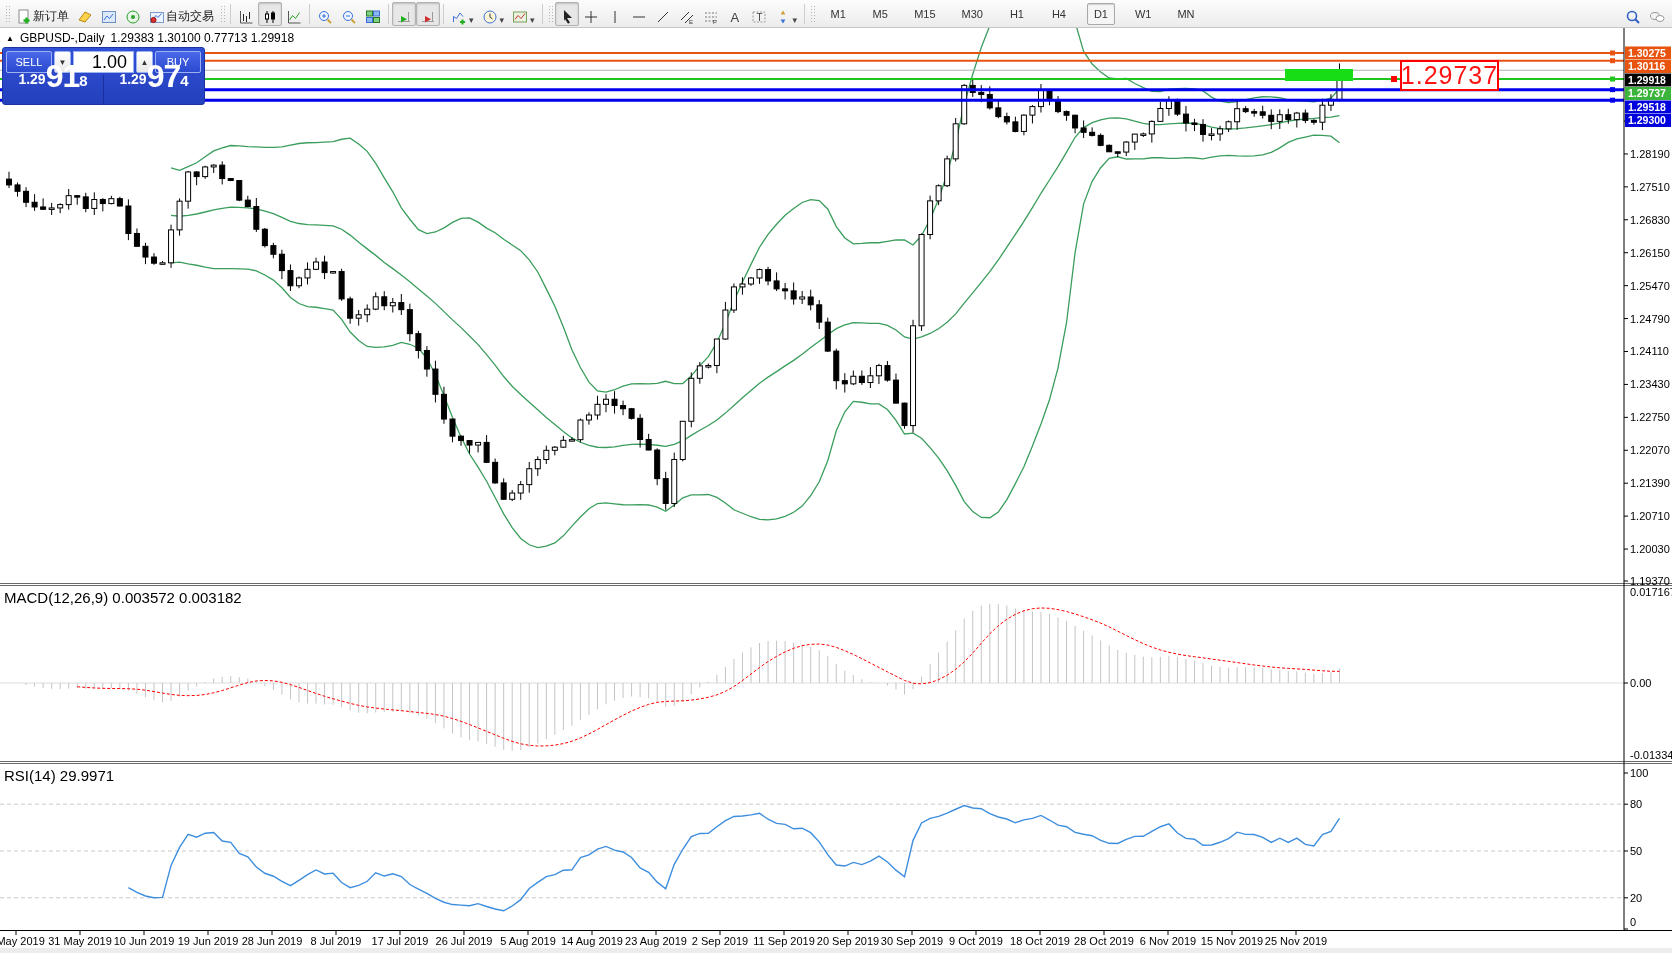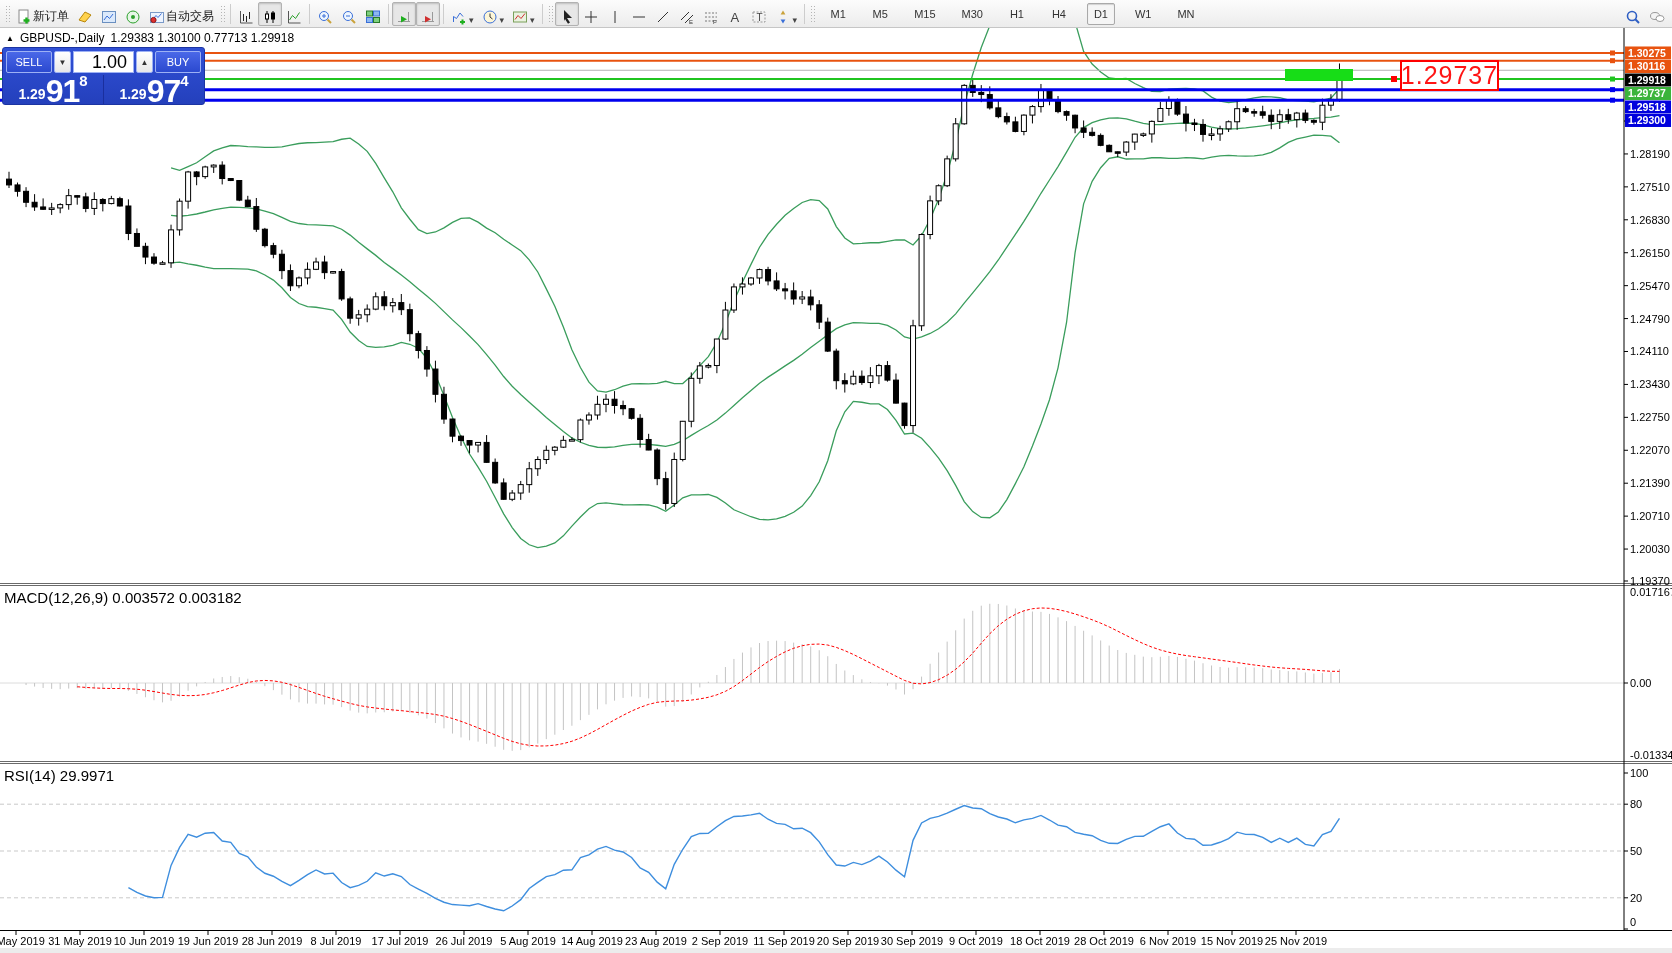--- a/index.html
+++ b/index.html
@@ -36,21 +36,21 @@
     background:linear-gradient(#3050d6,#2440bc);border-radius:3px;border:1px solid #1c34a2;
     color:#fff;overflow:hidden}
   .tp-row1{display:flex;align-items:center;height:27px;padding:2px 3px 1px 3px;gap:2px}
   .tp-btn{height:22px;border:1px solid #9db1f5;border-radius:2px;color:#fff;font-size:11px;
     background:linear-gradient(#4a68e8,#2b49cf);display:flex;align-items:center;justify-content:center}
   .tp-sell,.tp-buy{width:46px}
   .tp-step{width:17px;background:linear-gradient(#fff,#e8e8e8);color:#333;font-size:8px}
   .tp-vol{flex:1;height:22px;background:#fff;color:#000;font-size:18px;border:1px solid #9db1f5;
     display:flex;align-items:center;justify-content:flex-end;padding-right:6px}
   .tp-prices{display:flex;height:30px}
-  .tp-price{flex:1;display:flex;align-items:flex-end;justify-content:center;padding-bottom:1px}
+  .tp-price{flex:1;display:flex;align-items:flex-end;justify-content:center;padding-bottom:16px}
   .tp-price.sellside{border-right:1px solid #1a2f9e}
   .p-small{font-size:14px;font-weight:bold;margin-bottom:2px}
   .p-big{font-size:32px;font-weight:bold;line-height:26px;letter-spacing:-1px}
   .p-sup{font-size:15px;font-weight:bold;align-self:flex-start;margin-top:-3px}
 
   
   .pane-label{position:absolute;left:4px;z-index:20;font-size:15px;color:#000}
   #macd-label{top:589px}
   #rsi-label{top:767px}
 

